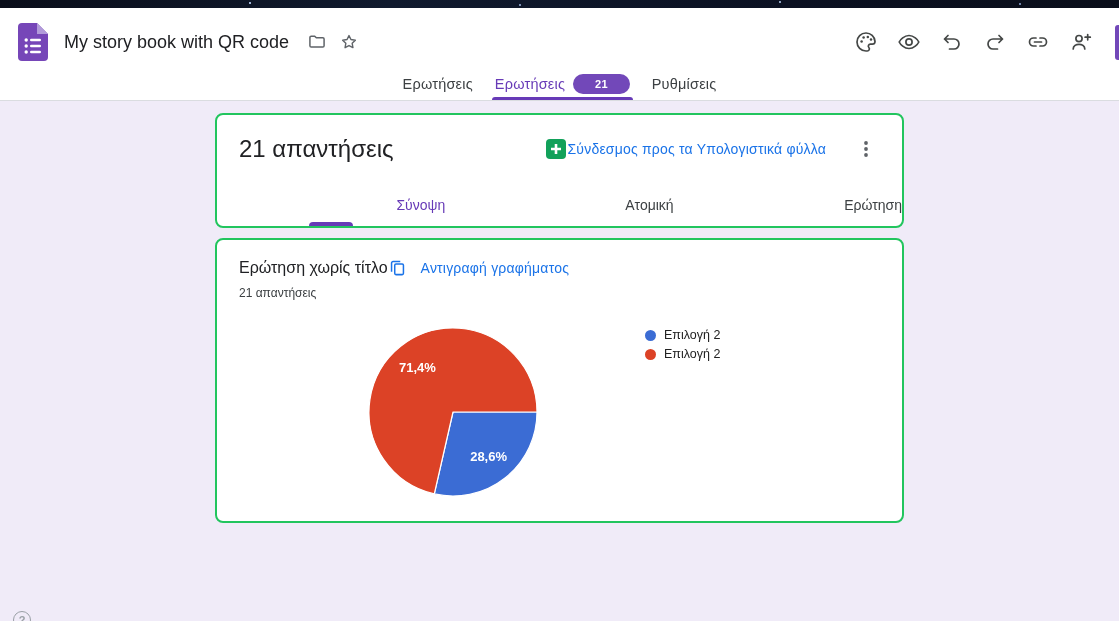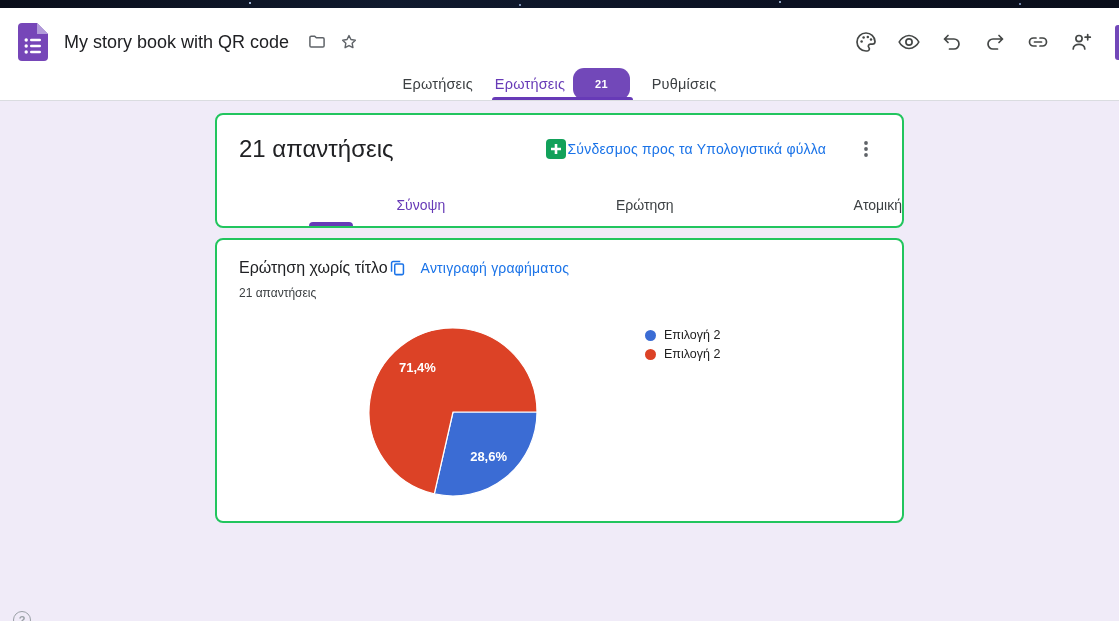--- a/index.html
+++ b/index.html
@@ -44,21 +44,21 @@
     position:relative; display:flex; align-items:center; gap:8px;
     padding:0 3px; font-size:14.5px; font-weight:500; letter-spacing:.2px;
     color:#3C4043; cursor:pointer; height:100%;
   }
   .tab.selected { color:#673AB7; }
   .tab.selected .tab-underline {
     position:absolute; left:0; right:0; bottom:0; height:3px;
     background:#673AB7; border-radius:3px 3px 0 0;
   }
   .badge {
-    min-width:22px; height:32px; padding:0 22px; border-radius:11px;
+    min-width:22px; height:20px; padding:0 22px; border-radius:11px;
     background:#7248B9; color:#fff; font-size:11px; font-weight:700;
     display:flex; align-items:center; justify-content:center;
   }
   
   .content { position:absolute; top:113px; left:0; width:1119px; }
   .card {
     width:689px; margin:0 auto; background:#fff;
     border:2px solid #22c55e; border-radius:8px; position:relative;
   }
   .card-responses { height:115px; }
@@ -217,24 +217,24 @@
             </g>
           </svg>
       </span>
     </div>
     <div class="subtabs">
       <div class="subtab selected">
         <span>Σύνοψη</span>
         <span class="subtab-underline"></span>
       </div>
       <div class="subtab">
+        <span>Ατομική</span>
+      </div>
+      <div class="subtab">
         <span>Ερώτηση</span>
-      </div>
-      <div class="subtab">
-        <span>Ατομική</span>
       </div>
     </div>
   </section>
 
   <section class="card card-question">
     <div class="q-head">
       <h2 class="q-title">Ερώτηση χωρίς τίτλο</h2>
       <span class="spacer"></span>
       <div class="copy-link">
         <svg width="19" height="19" viewBox="0 0 24 24">

